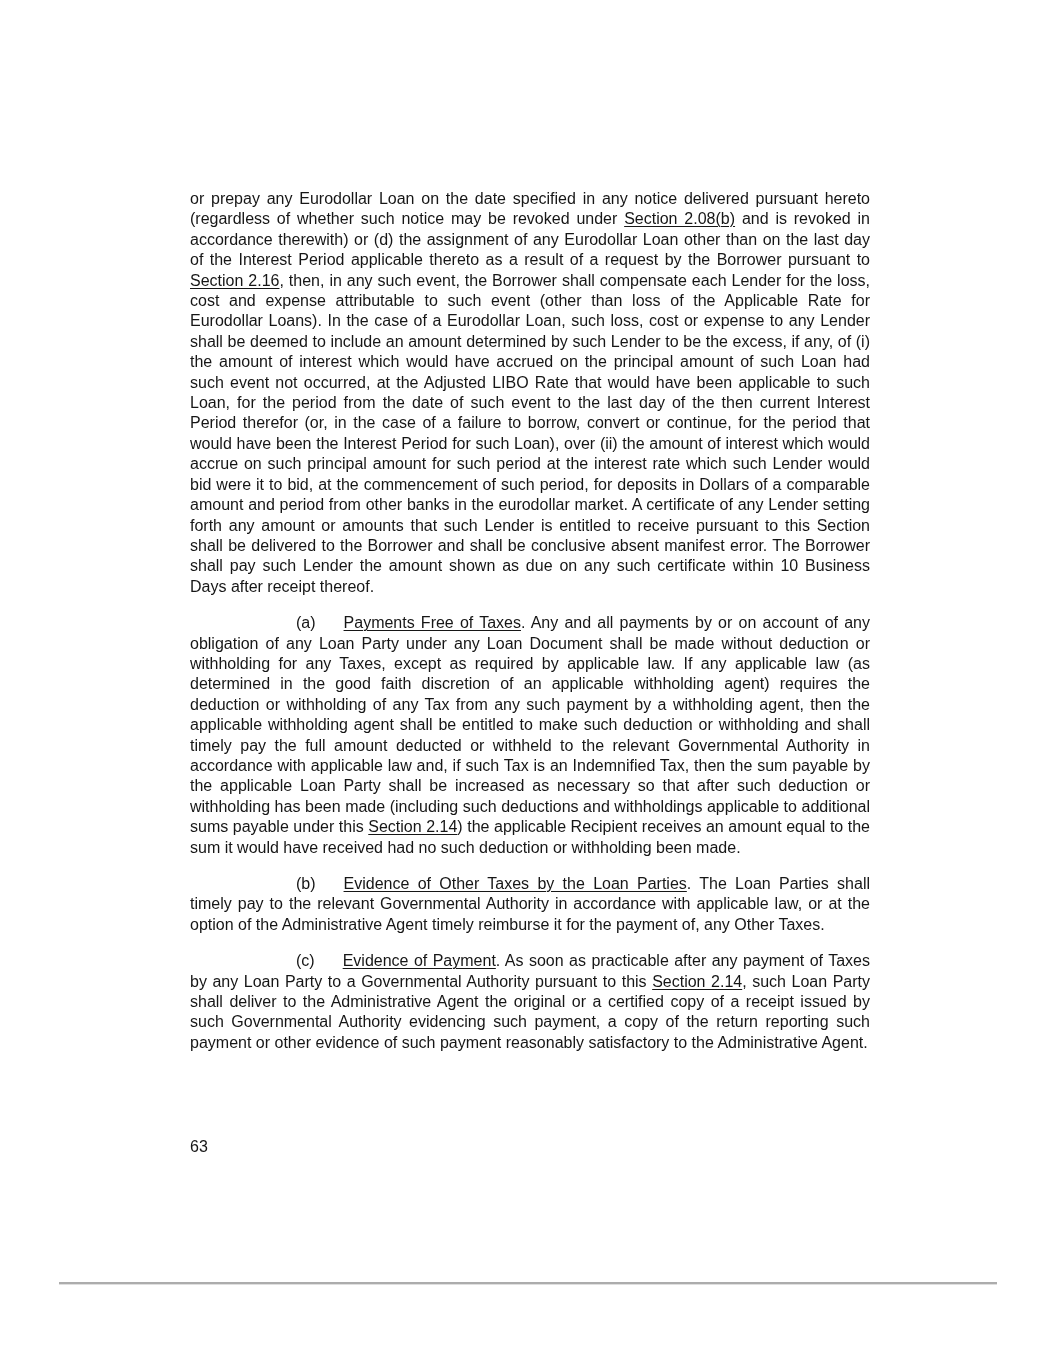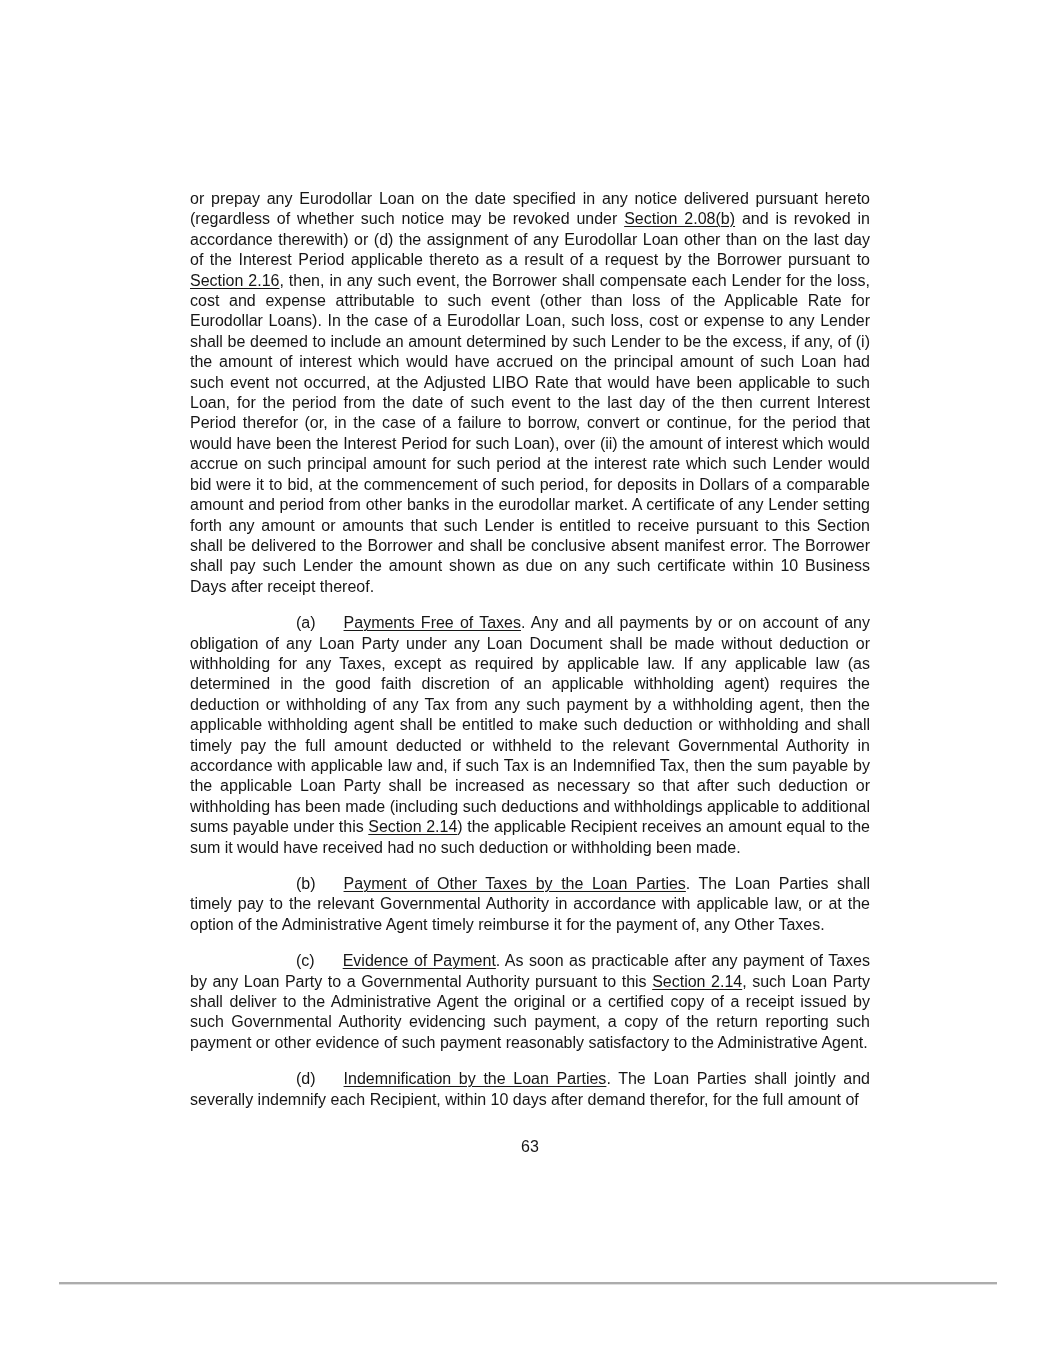--- a/index.html
+++ b/index.html
@@ -42,21 +42,21 @@
   }
   .gap {
     display: inline-block;
     width: 16px;
   }
   .page-number {
     position: absolute;
     top: 1138px;
     left: 190px;
     width: 680px;
-    text-align: center;
+    text-align: left;
     font-size: 16px;
   }
   .footer-divider {
     position: absolute;
     top: 1282px;
     left: 59px;
     width: 938px;
     height: 2px;
     background: #acacac;
     box-shadow: 0 1px 0 #dfdfdf;
@@ -66,24 +66,23 @@
 <body>
 
 <div class="page">
   <div class="content">
 
     <p><span>or prepay any Eurodollar Loan on the date specified in any notice delivered pursuant hereto (regardless of whether such notice may be revoked under </span><span class="u">Section 2.08(b)</span><span> and is revoked in accordance therewith) or (d) the assignment of any Eurodollar Loan other than on the last day of the Interest Period applicable thereto as a result of a request by the Borrower pursuant to </span><span class="u">Section 2.16</span><span>, then, in any such event, the Borrower shall compensate each Lender for the loss, cost and expense attributable to such event (other than loss of the Applicable Rate for Eurodollar Loans). In the case of a Eurodollar Loan, such loss, cost or expense to any Lender shall be deemed to include an amount determined by such Lender to be the excess, if any, of (i) the amount of interest which would have accrued on the principal amount of such Loan had such event not occurred, at the Adjusted LIBO Rate that would have been applicable to such Loan, for the period from the date of such event to the last day of the then current Interest Period therefor (or, in the case of a failure to borrow, convert or continue, for the period that would have been the Interest Period for such Loan), over (ii) the amount of interest which would accrue on such principal amount for such period at the interest rate which such Lender would bid were it to bid, at the commencement of such period, for deposits in Dollars of a comparable amount and period from other banks in the eurodollar market.  A certificate of any Lender setting forth any amount or amounts that such Lender is entitled to receive pursuant to this Section shall be delivered to the Borrower and shall be conclusive absent manifest error.  The Borrower shall pay such Lender the amount shown as due on any such certificate within 10 Business Days after receipt thereof.</span></p>
 
 
     <p class="clause"><span>(a)</span><span class="tab"></span><span class="u">Payments Free of Taxes</span><span>.  Any and all payments by or on account of any obligation of any Loan Party under any Loan Document shall be made without deduction or withholding for any Taxes, except as required by applicable law.  If any applicable law (as determined in the good faith discretion of an applicable withholding agent) requires the deduction or withholding of any Tax from any such payment by a withholding agent, then the applicable withholding agent shall be entitled to make such deduction or withholding and shall timely pay the full amount deducted or withheld to the relevant Governmental Authority in accordance with applicable law and, if such Tax is an Indemnified Tax, then the sum payable by the applicable Loan Party shall be increased as necessary so that after such deduction or withholding has been made (including such deductions and withholdings applicable to additional sums payable under this </span><span class="u">Section 2.14</span><span>) the applicable Recipient receives an amount equal to the sum it would have received had no such deduction or withholding been made.</span></p>
 
-    <p class="clause"><span>(b)</span><span class="tab"></span><span class="u">Payment of Other Taxes by the Loan Parties</span><span>.  The Loan Parties shall timely pay to the relevant Governmental Authority in accordance with applicable law, or at the option of the Administrative Agent timely reimburse it for the payment of, any Other Taxes.</span></p>
+    <p class="clause"><span>(b)</span><span class="tab"></span><span class="u">Evidence of Other Taxes by the Loan Parties</span><span>.  The Loan Parties shall timely pay to the relevant Governmental Authority in accordance with applicable law, or at the option of the Administrative Agent timely reimburse it for the payment of, any Other Taxes.</span></p>
 
     <p class="clause"><span>(c)</span><span class="tab"></span><span class="u">Evidence of Payment</span><span>.  As soon as practicable after any payment of Taxes by any Loan Party to a Governmental Authority pursuant to this </span><span class="u">Section 2.14</span><span>, such Loan Party shall deliver to the Administrative Agent the original or a certified copy of a receipt issued by such Governmental Authority evidencing such payment, a copy of the return reporting such payment or other evidence of such payment reasonably satisfactory to the Administrative Agent.</span></p>
 
-    <p class="clause"><span>(d)</span><span class="tab"></span><span class="u">Indemnification by the Loan Parties</span><span>.  The Loan Parties shall jointly and severally indemnify each Recipient, within 10 days after demand therefor, for the full amount of</span></p>
 
   </div>
 
   <div class="page-number">63</div>
 
   <div class="footer-divider"></div>
 </div>
 
 </body></html>

